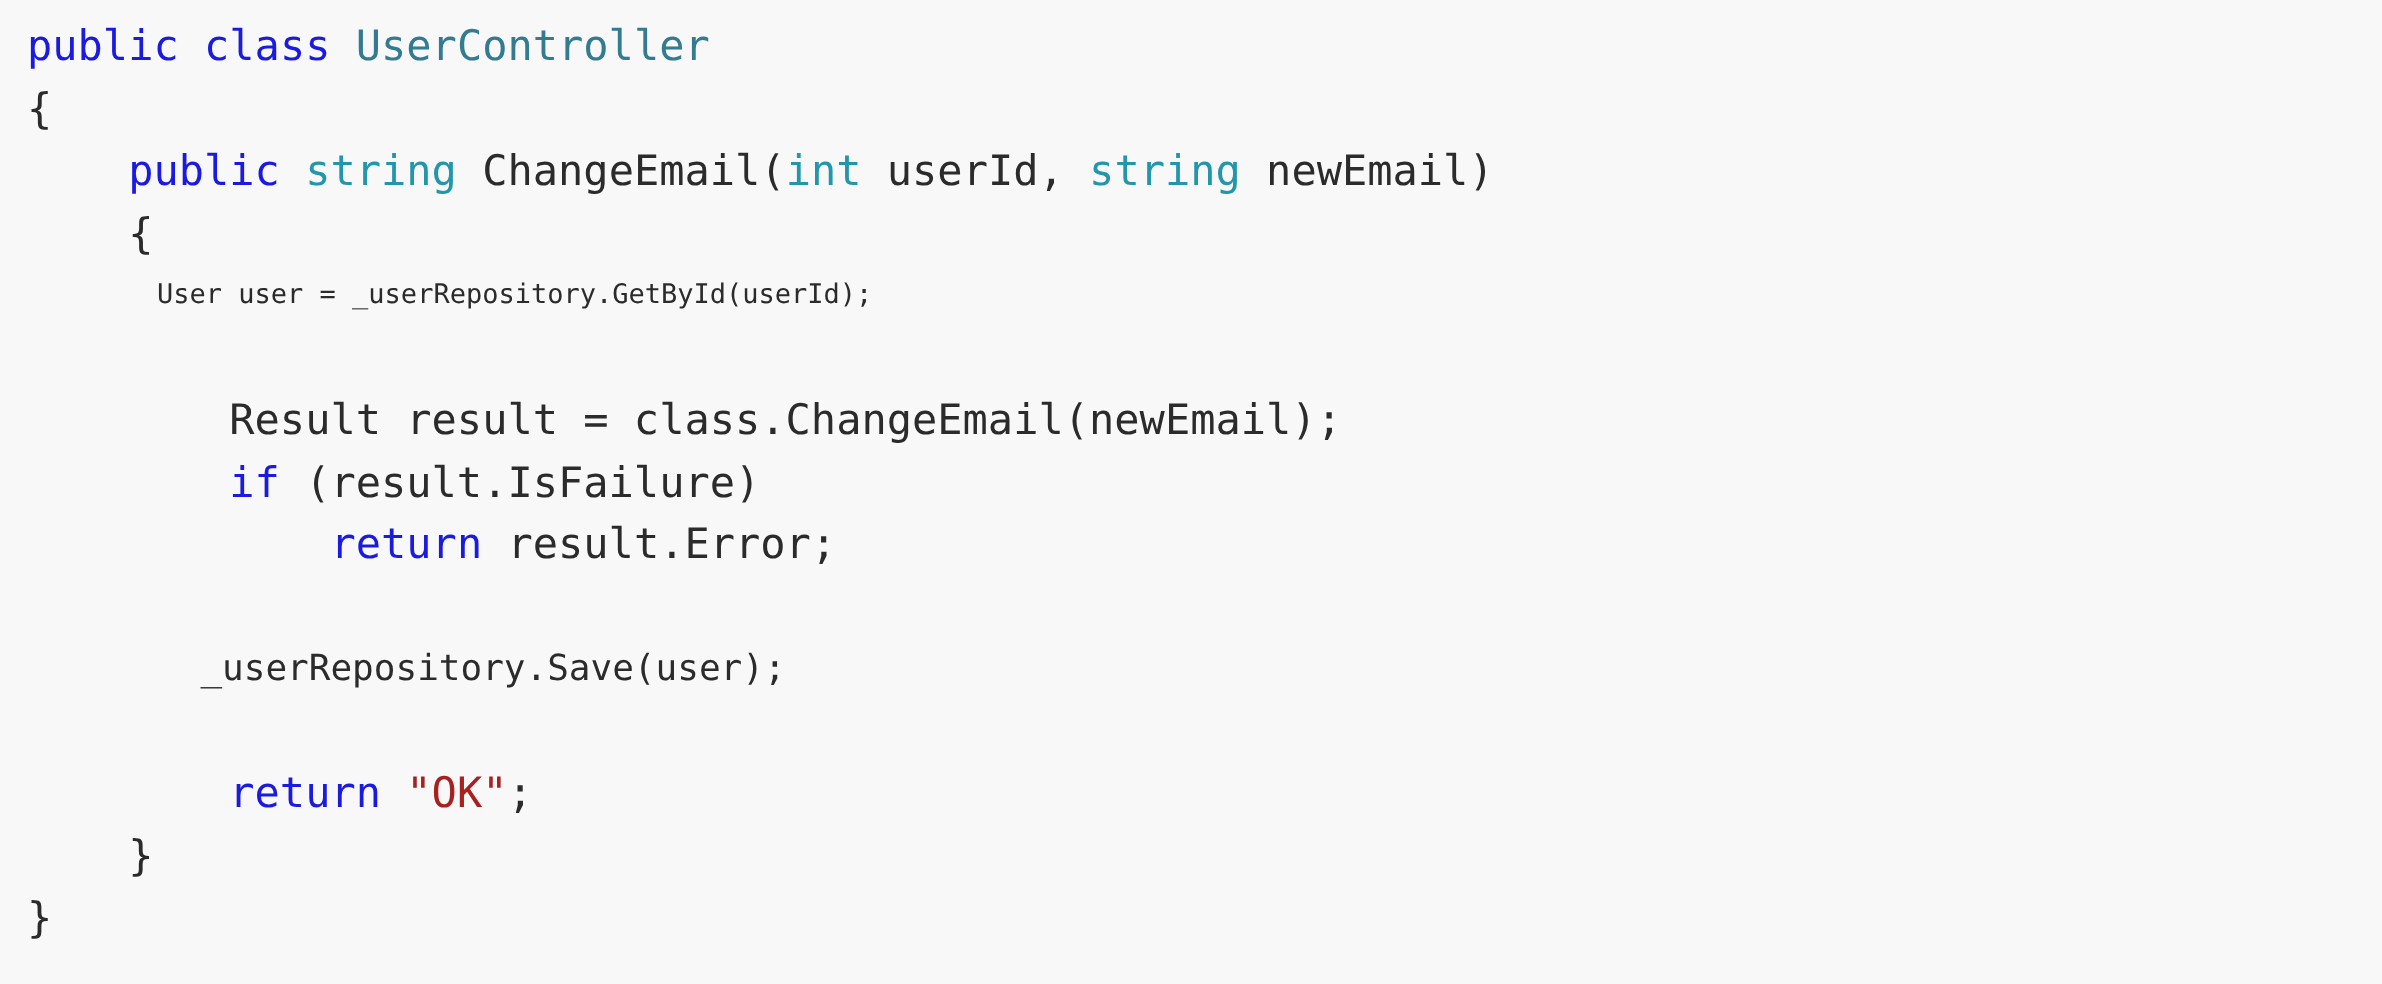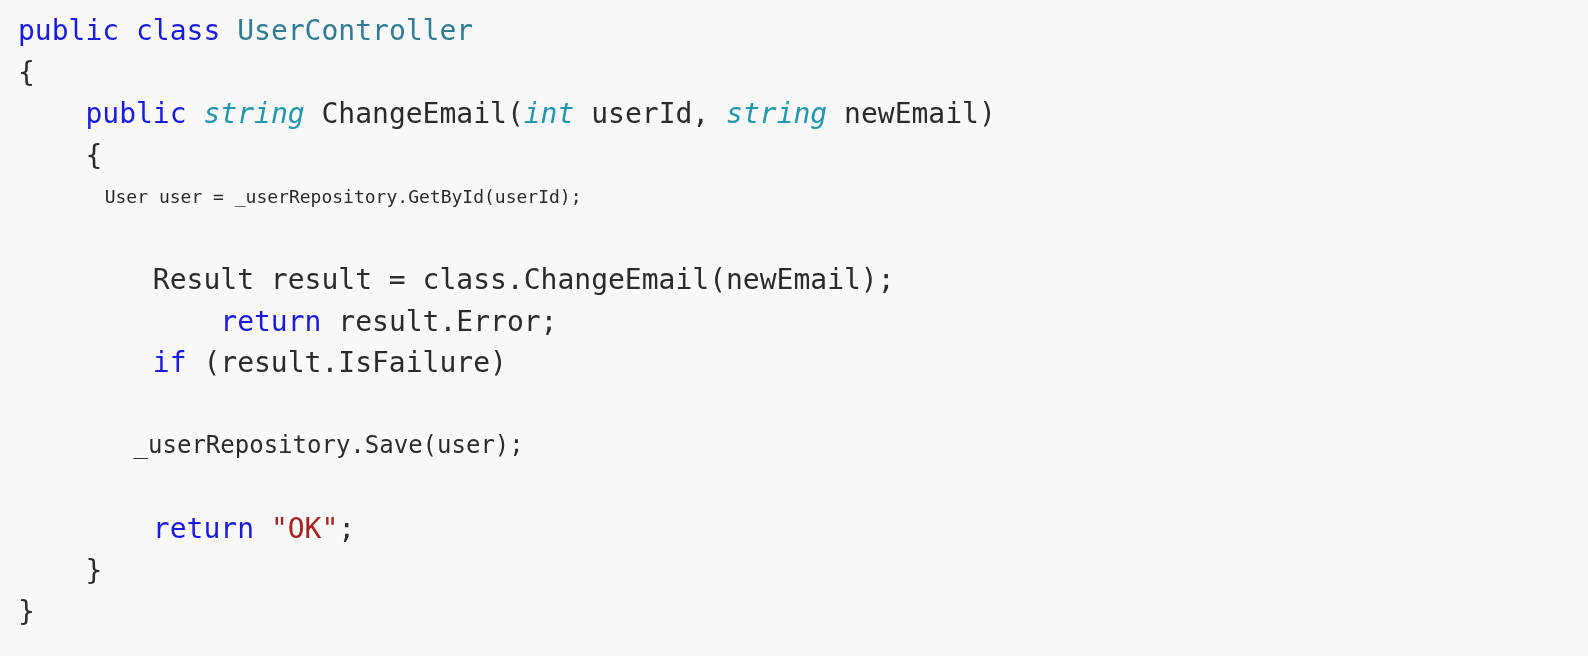--- a/index.html
+++ b/index.html
@@ -26,39 +26,39 @@
     font-size: 28px;
     letter-spacing: 0px;
     white-space: pre;
     color: #2b2b2b;
   }
   .tok {
     white-space: pre;
   }
   .tok-plain   { color: #2b2b2b; }
   .tok-keyword { color: #1a1ae0; }
-  .tok-type    { color: #2196ac; font-style: italic; }
+  .tok-type    { color: #2196ac; }
   .tok-class   { color: #327b91; }
   .tok-string  { color: #a82121; }
   .tok-punct   { color: #2b2b2b; }
 </style>
 </head>
 <body style="background: rgb(248, 248, 248);">
 
 <div id="code-viewer" style="background: rgb(248, 248, 248);">
   <div id="code-block">
       <div class="code-line" style="height: 41.5px; line-height: 41.5px; font-size: 28px;"><span class="tok tok-keyword" style="color: rgb(26, 26, 224);">public</span><span class="tok tok-plain" style="color: rgb(43, 43, 43);"> </span><span class="tok tok-keyword" style="color: rgb(26, 26, 224);">class</span><span class="tok tok-plain" style="color: rgb(43, 43, 43);"> </span><span class="tok tok-class" style="color: rgb(50, 123, 145);">UserController</span></div>
       <div class="code-line" style="height: 41.5px; line-height: 41.5px; font-size: 28px;"><span class="tok tok-punct" style="color: rgb(43, 43, 43);">{</span></div>
       <div class="code-line" style="height: 41.5px; line-height: 41.5px; font-size: 28px;"><span class="tok tok-plain" style="color: rgb(43, 43, 43);">    </span><span class="tok tok-keyword" style="color: rgb(26, 26, 224);">public</span><span class="tok tok-plain" style="color: rgb(43, 43, 43);"> </span><span class="tok tok-type" style="color: rgb(33, 150, 172);">string</span><span class="tok tok-plain" style="color: rgb(43, 43, 43);"> ChangeEmail(</span><span class="tok tok-type" style="color: rgb(33, 150, 172);">int</span><span class="tok tok-plain" style="color: rgb(43, 43, 43);"> userId, </span><span class="tok tok-type" style="color: rgb(33, 150, 172);">string</span><span class="tok tok-plain" style="color: rgb(43, 43, 43);"> newEmail)</span></div>
       <div class="code-line" style="height: 41.5px; line-height: 41.5px; font-size: 28px;"><span class="tok tok-punct" style="color: rgb(43, 43, 43);">    {</span></div>
       <div class="code-line" style="height: 41.5px; line-height: 41.5px; font-size: 18px;"><span class="tok tok-plain" style="color: rgb(43, 43, 43);">        User user = _userRepository.GetById(userId);</span></div>
       <div class="code-line" style="height: 41.5px; line-height: 41.5px; font-size: 28px;"><span class="tok tok-plain" style="color: rgb(43, 43, 43);"></span>&nbsp;</div>
       <div class="code-line" style="height: 41.5px; line-height: 41.5px; font-size: 28px;"><span class="tok tok-plain" style="color: rgb(43, 43, 43);">        Result result = class.ChangeEmail(newEmail);</span></div>
+      <div class="code-line" style="height: 41.5px; line-height: 41.5px; font-size: 28px;"><span class="tok tok-plain" style="color: rgb(43, 43, 43);">        </span><span class="tok tok-keyword" style="color: rgb(26, 26, 224);">if</span><span class="tok tok-plain" style="color: rgb(43, 43, 43);"> (result.IsFailure)</span></div>
       <div class="code-line" style="height: 41.5px; line-height: 41.5px; font-size: 28px;"><span class="tok tok-plain" style="color: rgb(43, 43, 43);">            </span><span class="tok tok-keyword" style="color: rgb(26, 26, 224);">return</span><span class="tok tok-plain" style="color: rgb(43, 43, 43);"> result.Error;</span></div>
-      <div class="code-line" style="height: 41.5px; line-height: 41.5px; font-size: 28px;"><span class="tok tok-plain" style="color: rgb(43, 43, 43);">        </span><span class="tok tok-keyword" style="color: rgb(26, 26, 224);">if</span><span class="tok tok-plain" style="color: rgb(43, 43, 43);"> (result.IsFailure)</span></div>
       <div class="code-line" style="height: 41.5px; line-height: 41.5px; font-size: 28px;"><span class="tok tok-plain" style="color: rgb(43, 43, 43);"></span>&nbsp;</div>
       <div class="code-line" style="height: 41.5px; line-height: 41.5px; font-size: 24px;"><span class="tok tok-plain" style="color: rgb(43, 43, 43);">        _userRepository.Save(user);</span></div>
       <div class="code-line" style="height: 41.5px; line-height: 41.5px; font-size: 28px;"><span class="tok tok-plain" style="color: rgb(43, 43, 43);"></span>&nbsp;</div>
       <div class="code-line" style="height: 41.5px; line-height: 41.5px; font-size: 28px;"><span class="tok tok-plain" style="color: rgb(43, 43, 43);">        </span><span class="tok tok-keyword" style="color: rgb(26, 26, 224);">return</span><span class="tok tok-plain" style="color: rgb(43, 43, 43);"> </span><span class="tok tok-string" style="color: rgb(168, 33, 33);">"OK"</span><span class="tok tok-plain" style="color: rgb(43, 43, 43);">;</span></div>
       <div class="code-line" style="height: 41.5px; line-height: 41.5px; font-size: 28px;"><span class="tok tok-punct" style="color: rgb(43, 43, 43);">    }</span></div>
       <div class="code-line" style="height: 41.5px; line-height: 41.5px; font-size: 28px;"><span class="tok tok-punct" style="color: rgb(43, 43, 43);">}</span></div>
     </div>
 </div>
 
 </body></html>

